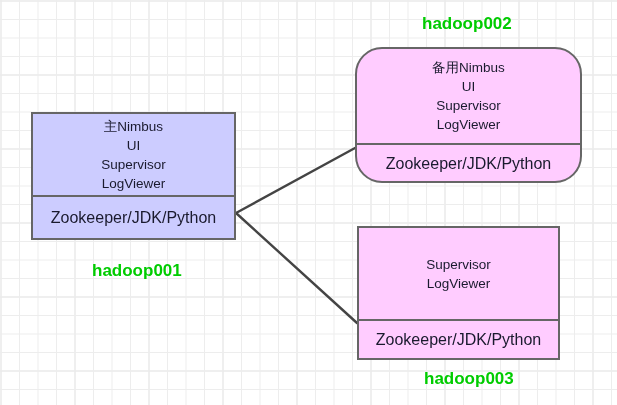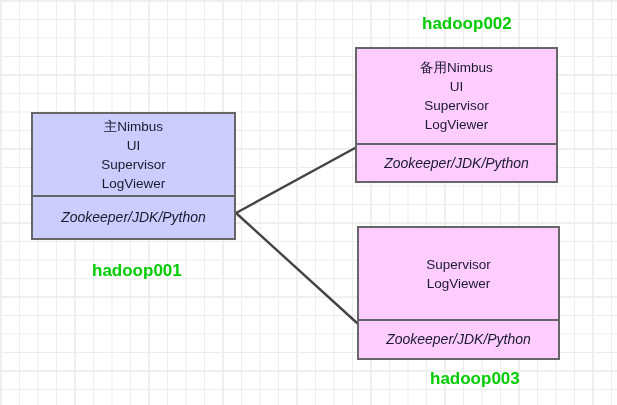--- a/index.html
+++ b/index.html
@@ -65,41 +65,41 @@
     font-size: 13.5px;
     line-height: 19px;
     white-space: nowrap;
     text-align: center;
   }
   .node .platform {
     border-top: 2px solid #666666;
     display: flex;
     align-items: center;
     justify-content: center;
-    font-size: 14px;
+    font-size: 16px;
     line-height: 19px;
     white-space: nowrap;
-    font-style: italic;
   }
 
   .node-master {
     left: 31px;
     top: 112px;
     width: 205px;
     height: 128px;
     background-color: #ccccff;
   }
   .node-master .platform { height: 41px; }
 
   .node-standby {
     left: 355px;
     top: 47px;
-    width: 203px;
+    width: 227px;
     height: 136px;
     background-color: #ffccff;
+    border-radius: 27px;
   }
   .node-standby .platform { height: 36px; }
 
   .node-worker {
     left: 357px;
     top: 226px;
     width: 203px;
     height: 134px;
     background-color: #ffccff;
   }
@@ -109,21 +109,21 @@
   .hostname {
     position: absolute;
     font-size: 17px;
     font-weight: bold;
     color: #00cc00;
     white-space: nowrap;
     letter-spacing: 0px;
   }
   .hostname-001 { left: 80px;  top: 261px; padding-left: 12px; }
   .hostname-002 { left: 422px; top: 14px;  }
-  .hostname-003 { left: 424px; top: 369px; margin-left: 6px; }
+  .hostname-003 { left: 424px; top: 369px; }
 </style>
 </head>
 <body>
 
 <div id="canvas">
 
   <svg id="connectors" viewBox="0 0 617 405" width="617" height="405" xmlns="http://www.w3.org/2000/svg">
     <line x1="236" y1="213" x2="355" y2="148" stroke="#444444" stroke-width="2.4" stroke-linecap="round"></line>
     <line x1="236" y1="213" x2="357" y2="323" stroke="#444444" stroke-width="2.4" stroke-linecap="round"></line>
   </svg>

